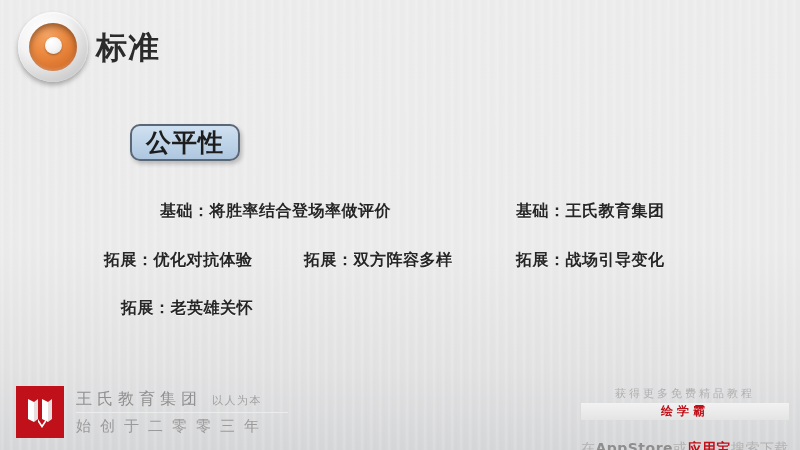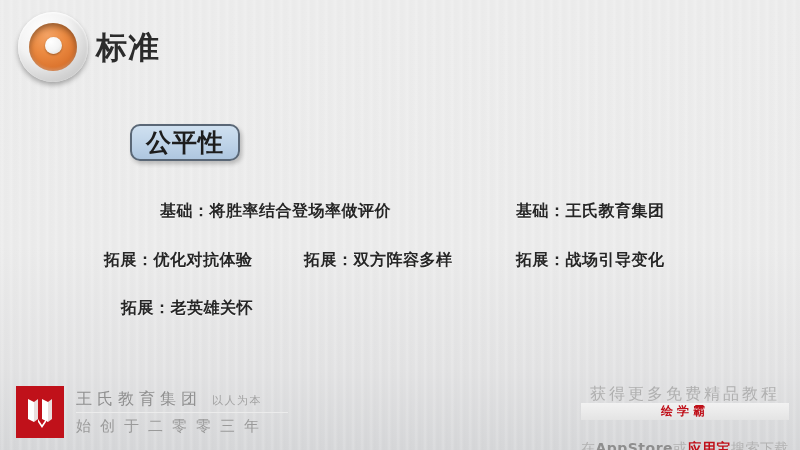--- a/index.html
+++ b/index.html
@@ -104,21 +104,21 @@
     background:#ececec;
   }
   .brand-est{
     position:absolute; left:60px; top:31px;
     font-size:15px; color:#9a9a9a; letter-spacing:9px;
     line-height:18px; white-space:nowrap;
   }
 
   .footer-right{ position:absolute; right:8px; top:386px; width:214px; height:56px; text-align:center; }
   .promo-top{
-    font-size:16px; color:#b0b0b0; letter-spacing:3px;
+    font-size:11px; color:#b0b0b0; letter-spacing:3px;
     line-height:16px; white-space:nowrap;
   }
   .promo-mid{
     margin:1px auto 12px; width:208px; height:17px;
     background:linear-gradient(180deg,#f2f2f2,#e4e4e4);
     display:flex; align-items:center; justify-content:center;
   }
   .promo-mid span{
     font-size:12px; font-weight:bold; color:#c0111a; letter-spacing:4px;
     line-height:17px; white-space:nowrap;

